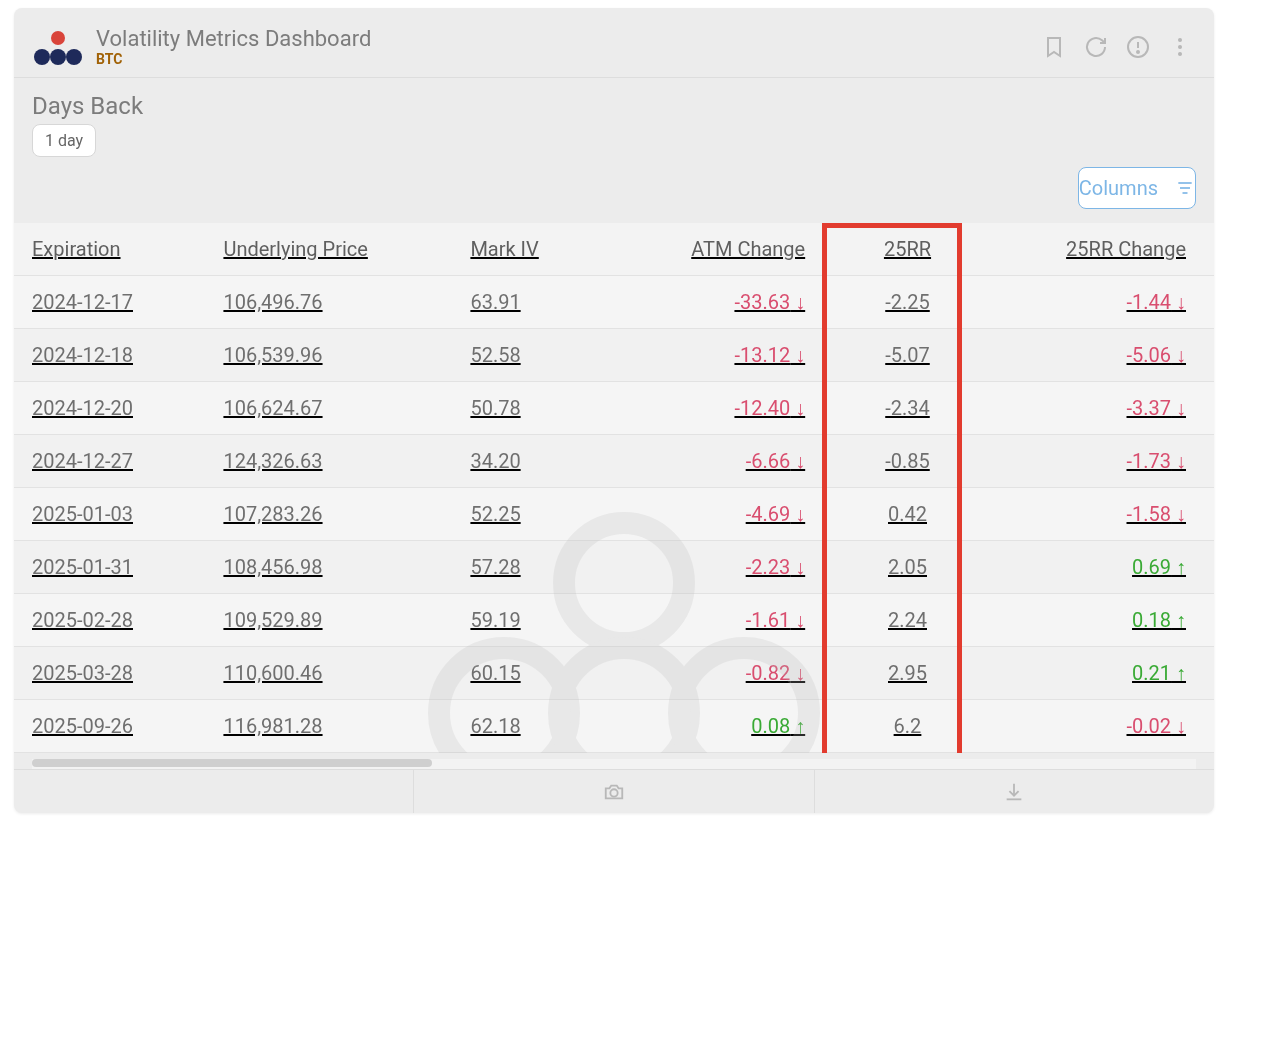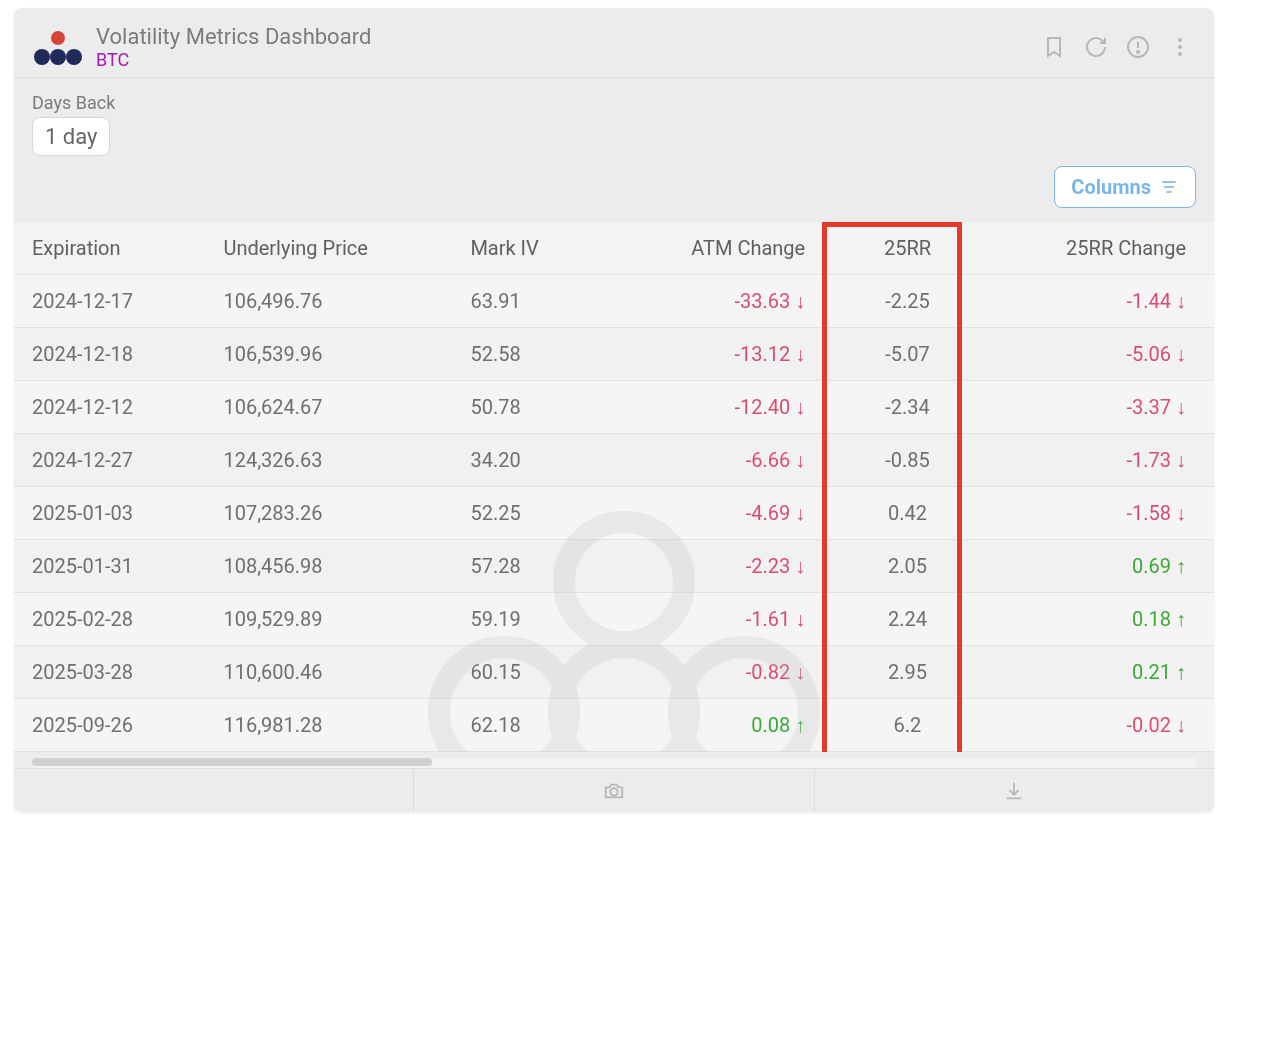--- a/index.html
+++ b/index.html
@@ -26,59 +26,59 @@
   border-bottom: 1px solid #ddd;
 }
 .logo {
   width: 56px; height: 40px;
   margin-right: 10px;
   position: relative;
 }
 .logo svg { width: 56px; height: 40px; }
 .titleblock { flex: 1; }
 .title { font-size: 22px; color: #7c7c7c; font-weight: 400; }
-.subtitle { font-size: 18px; color: #a21caf; font-weight: 400; }
+.subtitle { font-size: 14px; color: #a16207; font-weight: 700; }
 .header-icons { display: flex; gap: 18px; align-items: center; margin-right: 6px; }
 .header-icons .icon { width: 24px; height: 24px; color: #b8b8b8; cursor: pointer; }
 .controls {
   padding: 14px 18px 10px 18px;
 }
-.label { font-size: 18px; color: #7c7c7c; margin-bottom: 4px; }
+.label { font-size: 24px; color: #7c7c7c; margin-bottom: 4px; }
 .dropdown {
   background: #fff;
   border: 1px solid #d7d7d7;
   border-radius: 8px;
   padding: 6px 12px;
-  font-size: 22px;
+  font-size: 16px;
   color: #666;
   display: inline-block;
   cursor: pointer;
 }
 .columns-row {
   text-align: right;
   padding: 0 18px 14px 18px;
 }
 .columns-btn {
   display: inline-flex;
   align-items: center;
-  gap: 8px;
+  gap: 17px;
   background: #fff;
   border: 1.5px solid #7db6e6;
   color: #7db6e6;
   border-radius: 8px;
-  padding: 8px 16px;
+  padding: 8px 0;
   font-size: 20px;
   cursor: pointer;
-  font-weight: bold;
 }
 .columns-btn svg { width: 20px; height: 20px; }
 .table-wrap {
   background: #000000;
   position: relative;
   overflow: hidden;
+  text-decoration: underline;
 }
 table { border-collapse: collapse; width: 100%; table-layout: fixed; }
 th, td {
   text-align: left;
   padding: 14px 18px;
   font-size: 20px;
   color: #6f6f6f;
   border-bottom: 1px solid #e2e2e2;
   overflow: hidden;
   white-space: nowrap;
@@ -238,21 +238,21 @@
           </tr>
           <tr>
             <td class="col-exp">2024-12-18</td>
             <td class="col-up">106,539.96</td>
             <td class="col-miv">52.58</td>
             <td class="col-atm neg arrow-down">-13.12</td>
             <td class="col-25rr">-5.07</td>
             <td class="col-25rrc neg arrow-down">-5.06</td>
           </tr>
           <tr>
-            <td class="col-exp">2024-12-12</td>
+            <td class="col-exp">2024-12-20</td>
             <td class="col-up">106,624.67</td>
             <td class="col-miv">50.78</td>
             <td class="col-atm neg arrow-down">-12.40</td>
             <td class="col-25rr">-2.34</td>
             <td class="col-25rrc neg arrow-down">-3.37</td>
           </tr>
           <tr>
             <td class="col-exp">2024-12-27</td>
             <td class="col-up">124,326.63</td>
             <td class="col-miv">34.20</td>

